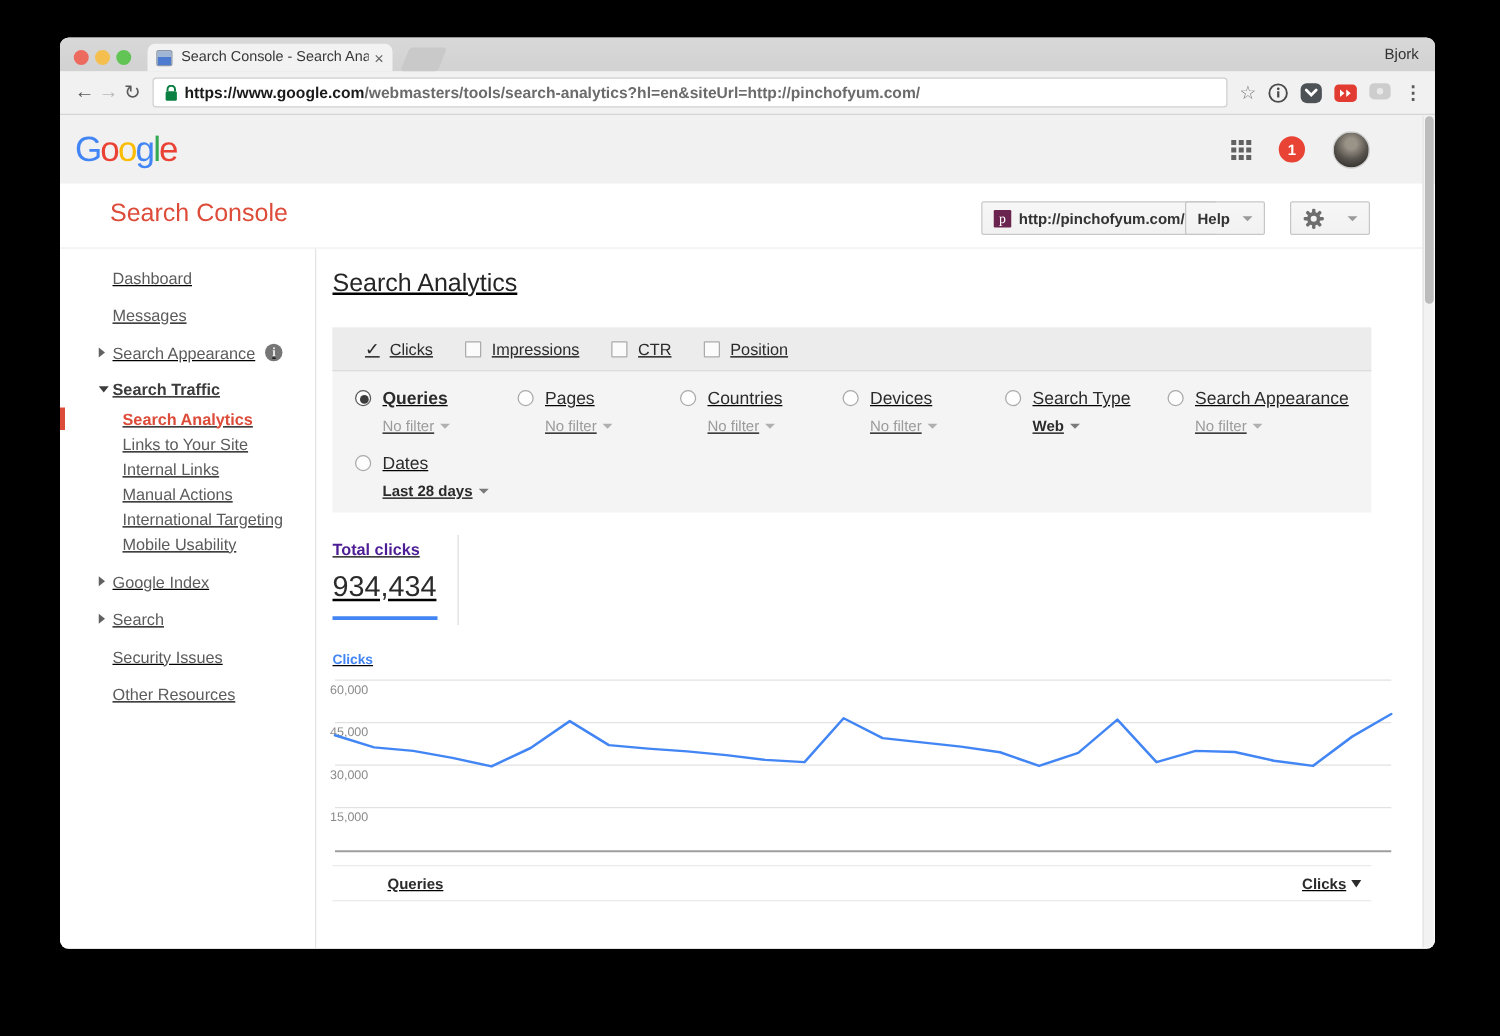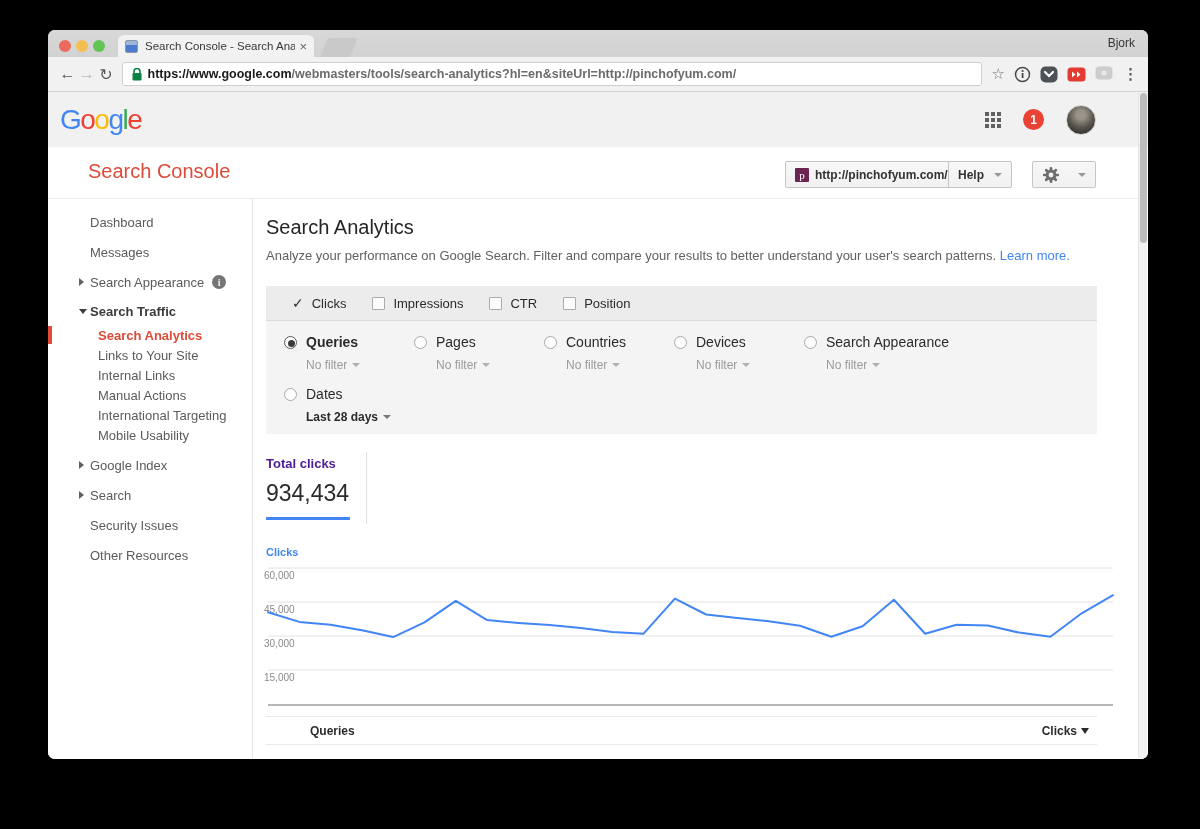--- a/index.html
+++ b/index.html
@@ -65,21 +65,21 @@
               font-family:"Liberation Serif", serif; display:flex; align-items:center; justify-content:center;
               border-radius:1px; margin-right:6px; }
   .prop-label { font-weight:bold; }
   .help-btn { left:900px; width:64px; justify-content:space-between; }
   .help-btn b { font-size:12px; }
   .gear-btn { left:984px; width:64px; justify-content:space-between; }
   .caret { width:0; height:0; border-left:4px solid transparent; border-right:4px solid transparent;
            border-top:4px solid #9a9a9a; display:inline-block; margin-left:7px; }
 
   
-  .page { position:relative; height:560px; display:flex; background:#fff; }
+  .page { position:relative; height:560px; display:flex; background:#fff;text-decoration:underline; }
   aside { width:205px; border-right:1px solid #e4e4e4; padding-top:8px; position:relative; flex:0 0 auto; }
   .sb-item { height:30px; display:flex; align-items:center; padding-left:42px; position:relative;
              font-size:13px; color:#5b5b5b; cursor:default; }
   .sb-item.group { font-weight:bold; color:#3c3c3c; height:28px; }
   .sb-child { height:20px; display:flex; align-items:center; padding-left:50px; font-size:13px;
               color:#5b5b5b; position:relative; }
   .sb-child.selected { color:var(--accent-red); font-weight:bold; }
   .sel-bar { position:absolute; left:-206px; top:1px; width:4px; height:18px; background:var(--accent-red); }
   .sb-child.selected { overflow:visible; }
   .sb-child.selected .sel-bar { left:0; }
@@ -286,24 +286,20 @@
       <div class="sb-item">
         <span>Security Issues</span>
       </div>
       <div class="sb-item">
         <span>Other Resources</span>
       </div>
     </aside>
 
     <main>
       <h1 class="main-title">Search Analytics</h1>
-      <p class="main-desc">
-        <span>Analyze your performance on Google Search. Filter and compare your results to better understand your user's search patterns.</span>
-        <a href="#" class="learn-more">Learn more.</a>
-      </p>
 
       <div class="filter-panel">
         <div class="metrics-row">
           <span class="metric">
             <span class="check-glyph">✓</span>
             <span>Clicks</span>
           </span>
           <span class="metric">
             <span class="cbox"></span>
             <span>Impressions</span>
@@ -353,20 +349,30 @@
             <div class="dim-col">
               <div class="dim-top">
                 <span class="radio"></span>
                 <span class="dim-label">Devices</span>
               </div>
               <div class="dim-filter">
                 <span>No filter</span>
                 <span class="caret"></span>
               </div>
             </div>
+            <div class="dim-col">
+              <div class="dim-top">
+                <span class="radio"></span>
+                <span class="dim-label">Search Type</span>
+              </div>
+              <div class="dim-filter bold">
+                <span>Web</span>
+                <span class="caret"></span>
+              </div>
+            </div>
             <div class="dim-col wide">
               <div class="dim-top">
                 <span class="radio"></span>
                 <span class="dim-label">Search Appearance</span>
               </div>
               <div class="dim-filter">
                 <span>No filter</span>
                 <span class="caret"></span>
               </div>
             </div>

